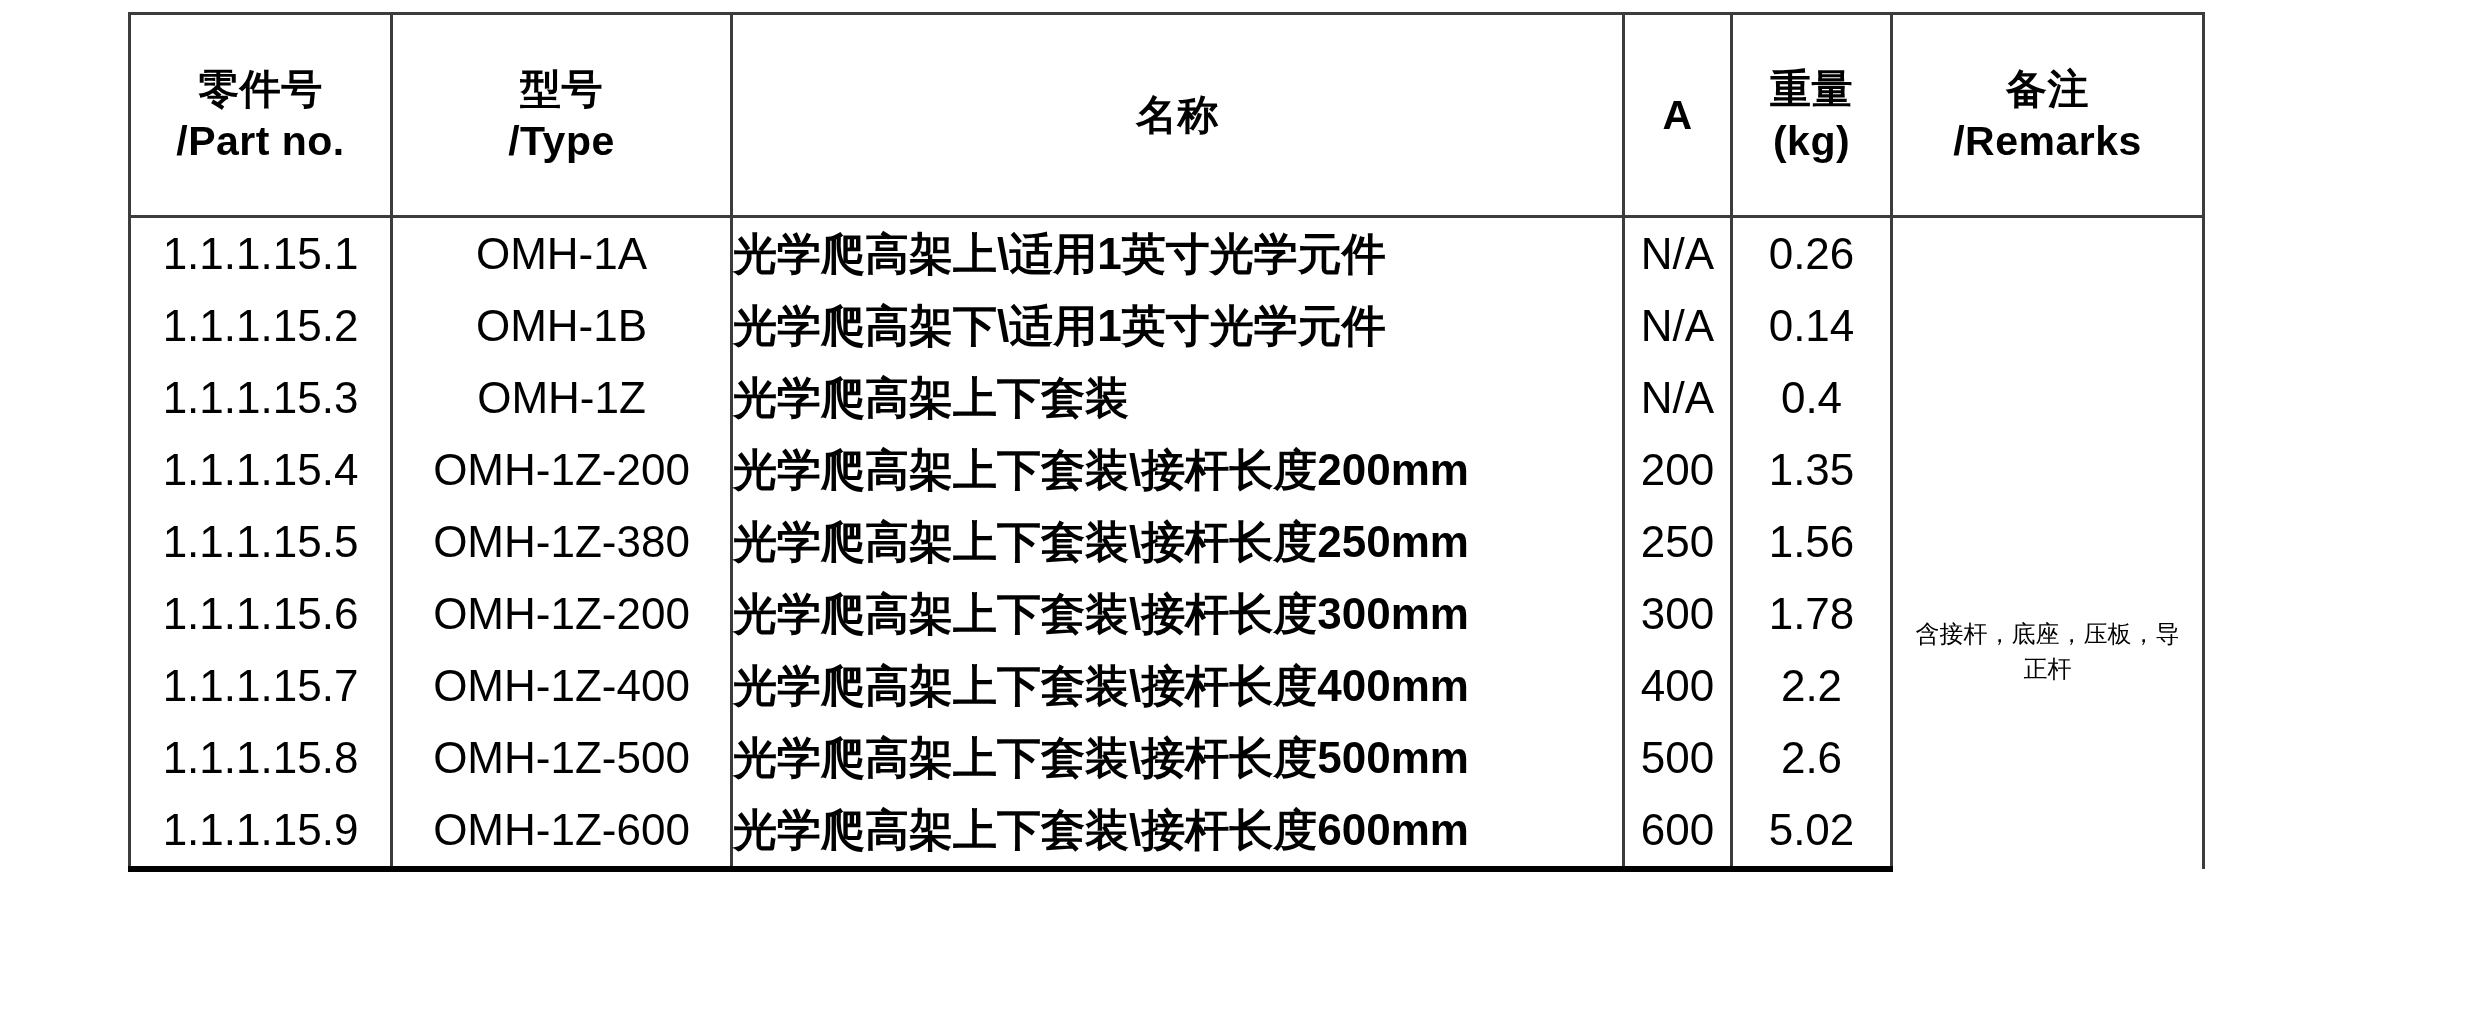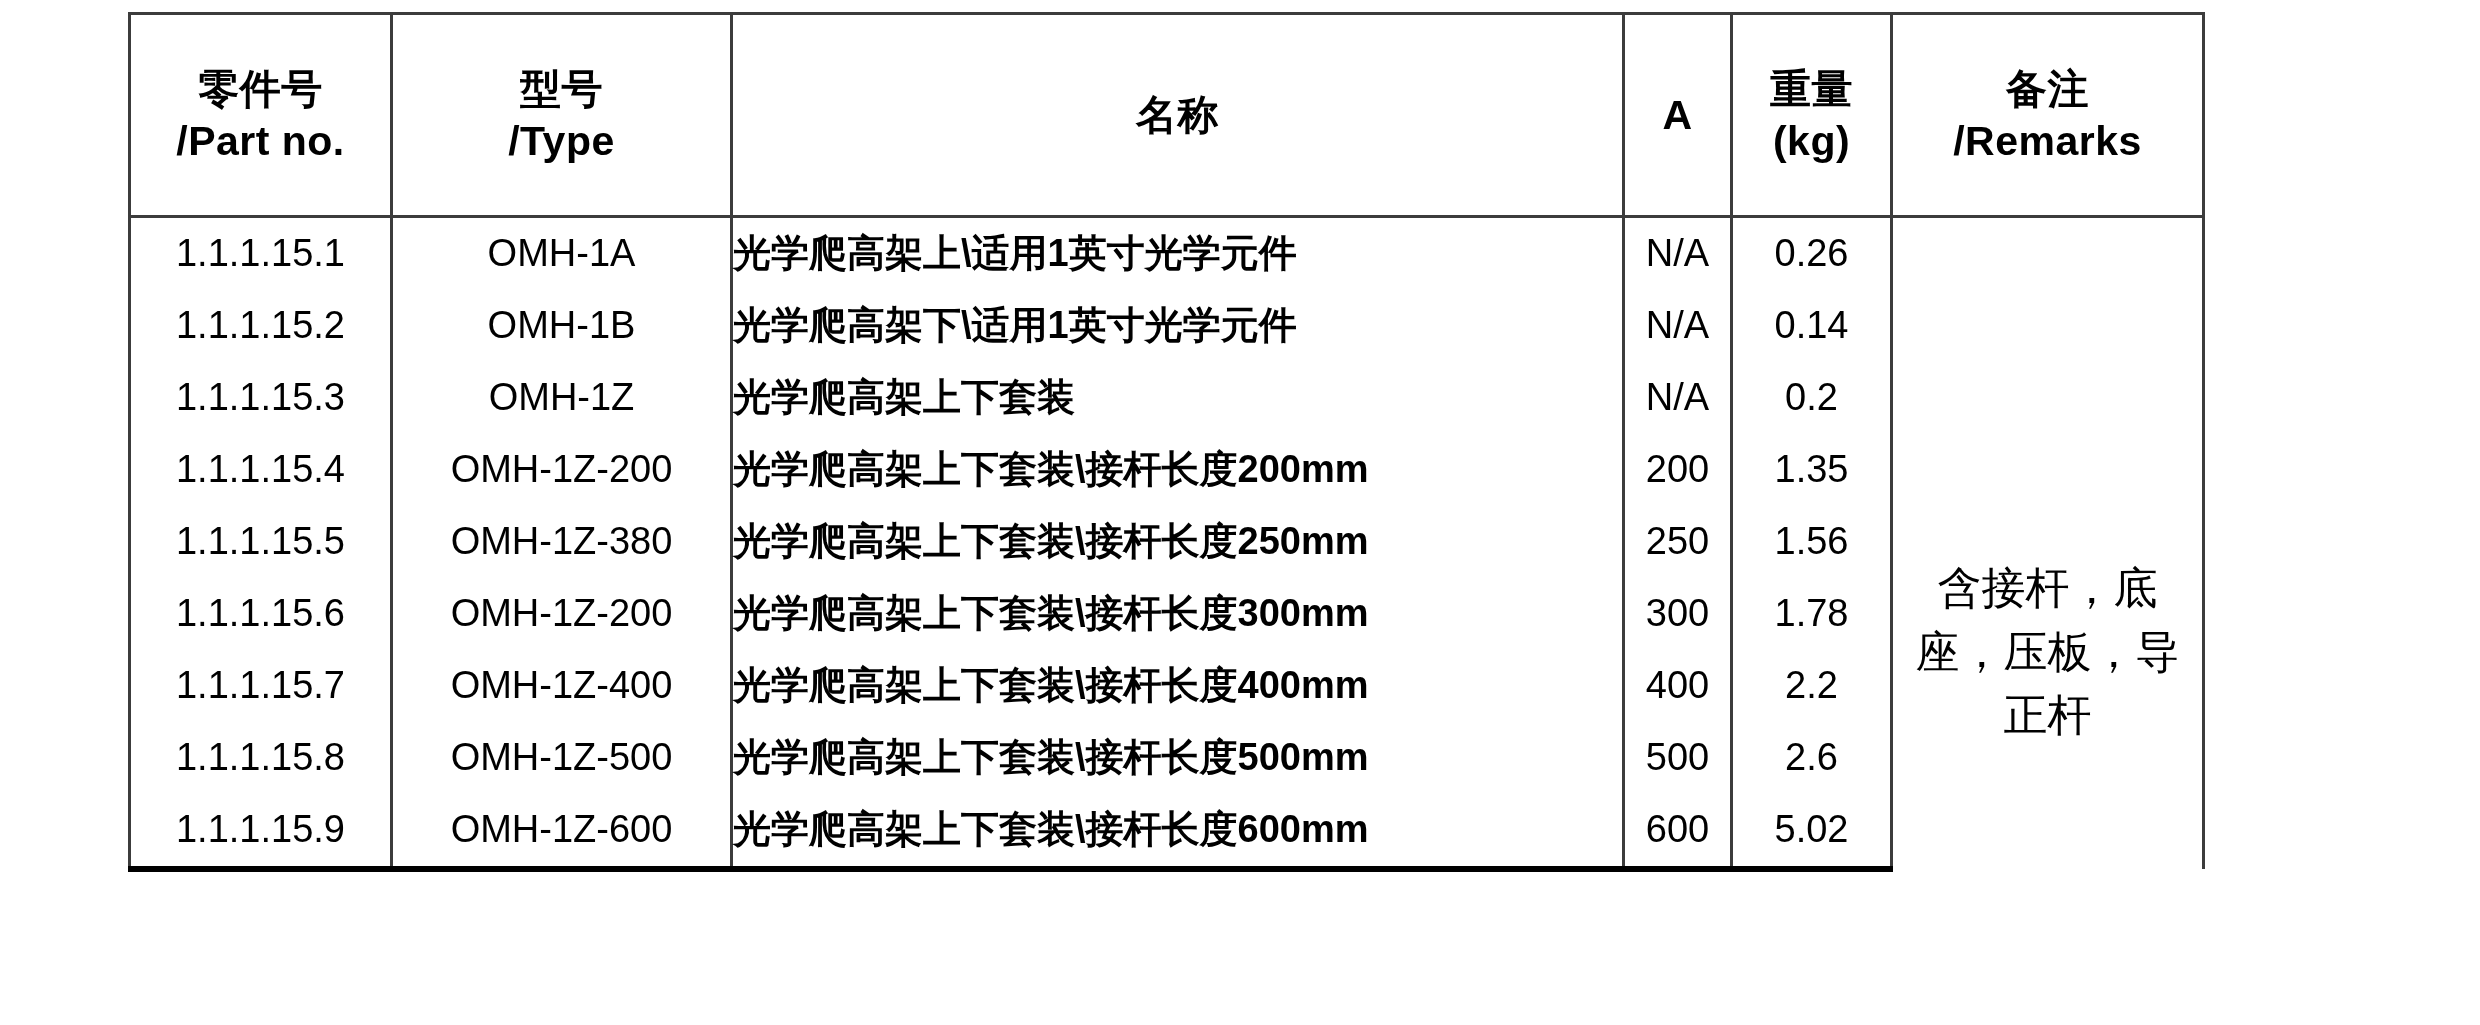--- a/index.html
+++ b/index.html
@@ -58,39 +58,39 @@
     letter-spacing: 0.5px;
   }
   thead th .l1, thead th .l2 {
     display: block;
     white-space: nowrap;
   }
   th.h-a { font-size: 44px; }
 
   tbody tr td {
     height: 72px;
-    font-size: 38px;
+    font-size: 44px;
     border-bottom: 2px solid #b9b9b9;
     line-height: 1.2;
   }
   tbody tr:last-child td {
     border-bottom: 6px solid #000000;
   }
   td.part, td.type, td.a, td.weight {
     text-align: center;
   }
   td.name {
     text-align: left;
     padding-left: 10px;
     white-space: nowrap;
     font-weight: bold;
   }
   td.remark {
     text-align: center;
-    font-size: 44px;
+    font-size: 24px;
     line-height: 1.45;
     border-bottom: none;
     vertical-align: middle;
   }
   td.remark-blank {
     border-bottom: none;
   }
   .rem-text {
     display: block;
     padding: 0 14px;
@@ -153,21 +153,21 @@
         <td class="name">光学爬高架下\适用1英寸光学元件</td>
         <td class="a">N/A</td>
         <td class="weight">0.14</td>
         <td class="remark-blank"></td>
       </tr>
       <tr>
         <td class="part">1.1.1.15.3</td>
         <td class="type">OMH-1Z</td>
         <td class="name">光学爬高架上下套装</td>
         <td class="a">N/A</td>
-        <td class="weight">0.2</td>
+        <td class="weight">0.4</td>
         <td class="remark-blank"></td>
       </tr>
       <tr>
         <td class="part">1.1.1.15.4</td>
         <td class="type">OMH-1Z-200</td>
         <td class="name">光学爬高架上下套装\接杆长度200mm</td>
         <td class="a">200</td>
         <td class="weight">1.35</td>
         <td class="remark" rowspan="6">
           <span class="rem-text">含接杆，底座，压板，导正杆</span>

